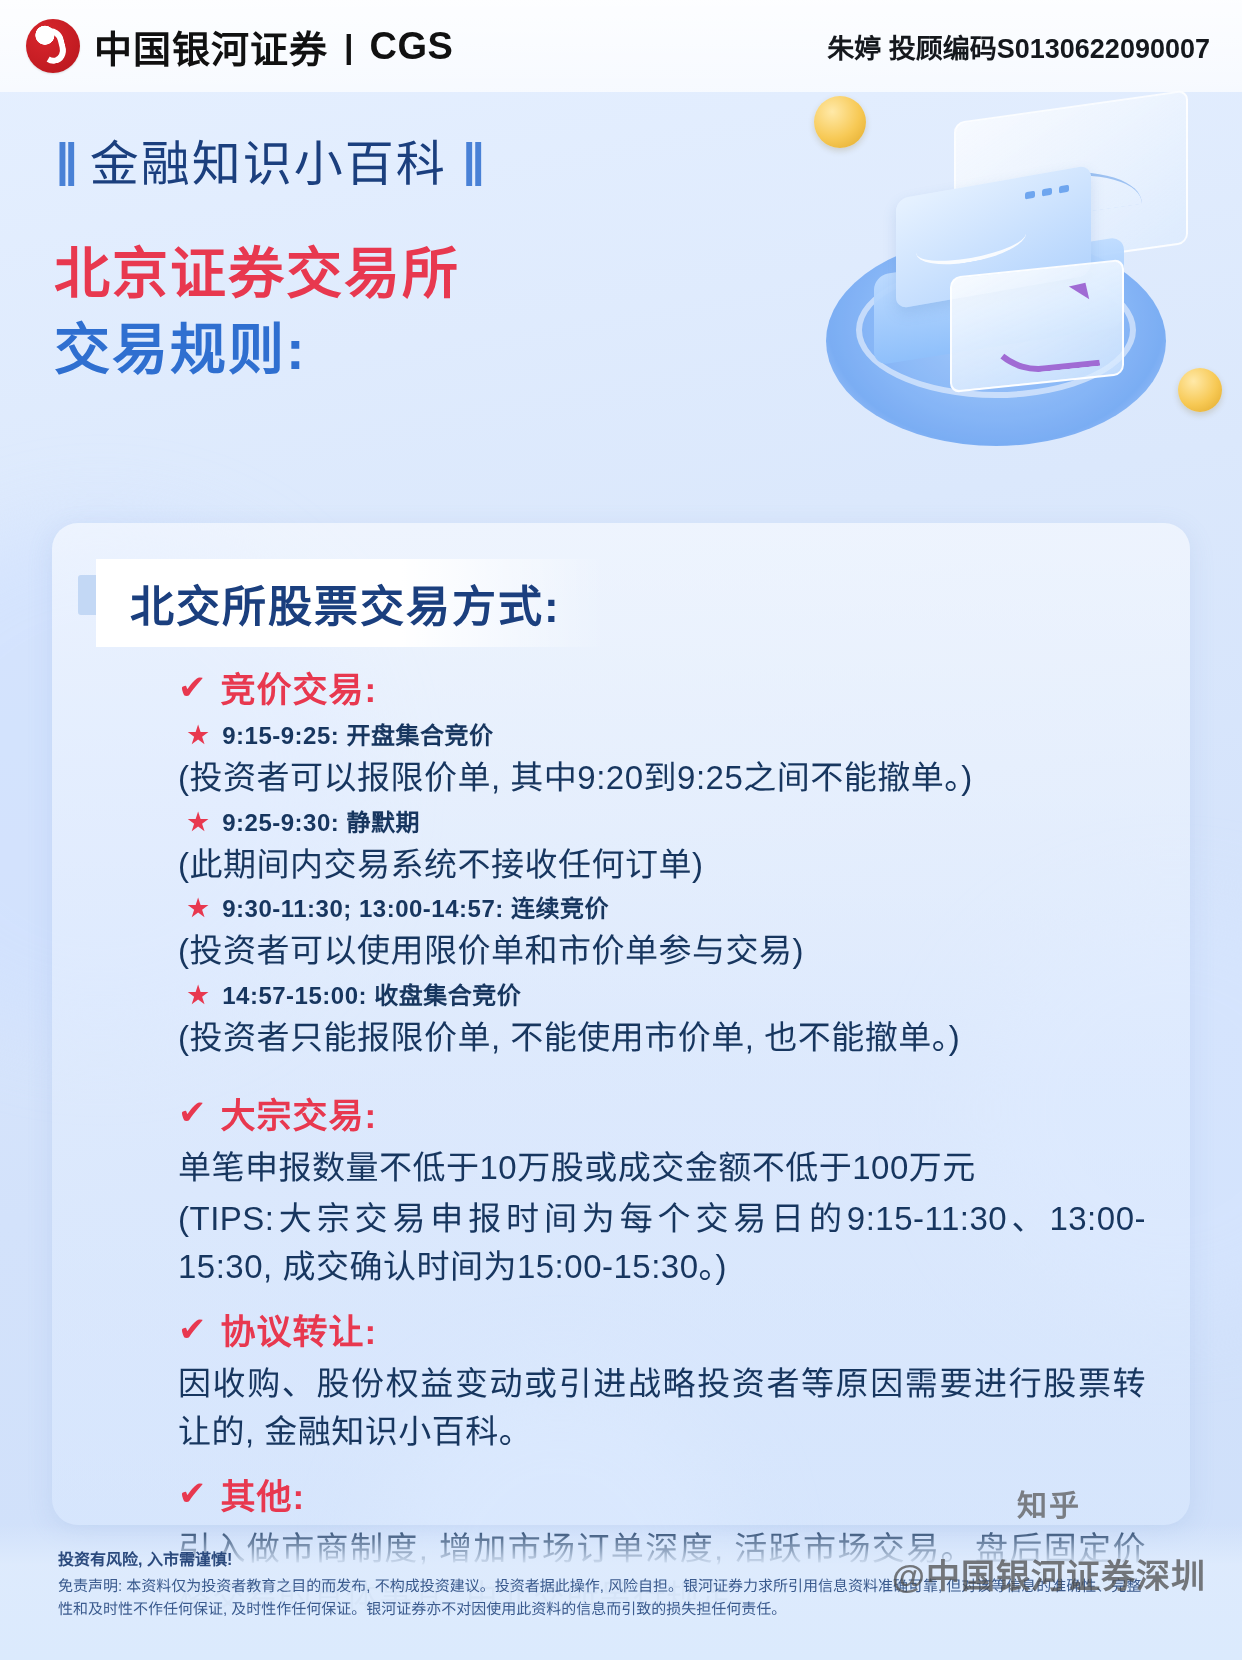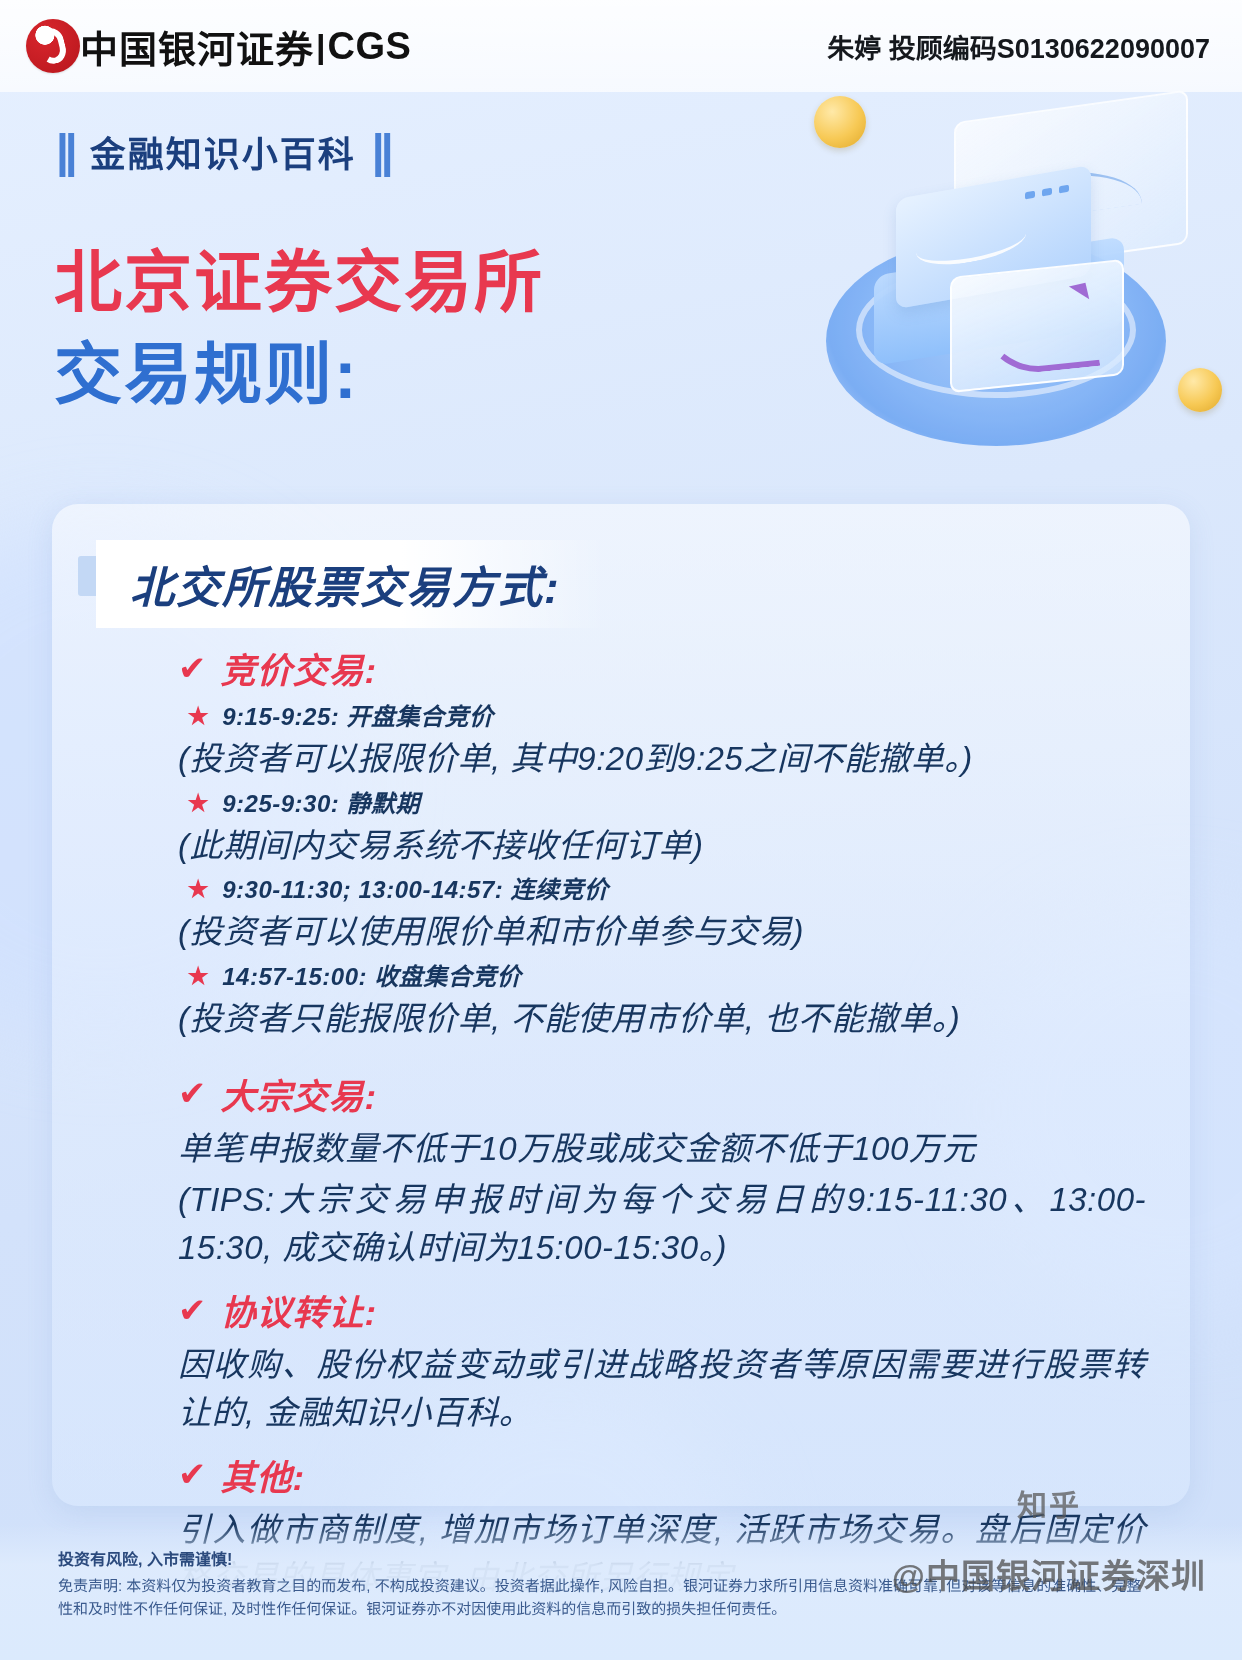--- a/index.html
+++ b/index.html
@@ -40,20 +40,21 @@
     height: 92px;
     display: flex;
     align-items: center;
     padding: 0 26px;
     box-sizing: border-box;
     background: linear-gradient(180deg, rgba(255,255,255,0.92) 0%, rgba(255,255,255,0.70) 100%);
   }
   .brand {
     display: flex;
     align-items: center;
+    gap: 14px;
   }
   .brand-mark {
     width: 54px;
     height: 54px;
     border-radius: 50%;
     background: radial-gradient(circle at 35% 30%, #ffffff 0%, #ffffff 18%, #d2232a 19%, #b7161c 100%);
     position: relative;
     flex: none;
     box-shadow: 0 1px 2px rgba(0,0,0,0.12);
   }
@@ -106,33 +107,33 @@
     gap: 16px;
   }
   .kicker .bars {
     color: #2f6fd0;
     font-size: 46px;
     font-weight: bold;
     letter-spacing: -4px;
     opacity: .85;
   }
   .kicker-text {
-    font-size: 36px;
-    font-weight: bold;
+    font-size: 49px;
+    font-weight: normal;
     color: #1b3f7e;
     letter-spacing: 2px;
   }
   .bigtitle {
     position: absolute;
     top: 236px;
     left: 54px;
     width: 760px;
   }
   .bigtitle .line {
-    font-size: 68px;
+    font-size: 56px;
     line-height: 1.36;
     font-weight: bold;
     letter-spacing: 2px;
     white-space: nowrap;
   }
   .c-red { color: #e8384f; }
   .c-blue { color: #2f6fd0; }
 
   
   .illus {
@@ -241,27 +242,26 @@
     background: radial-gradient(circle at 35% 30%, #ffe9a8 0%, #f7c955 55%, #e0a828 100%);
     box-shadow: 0 3px 6px rgba(120,90,10,.2);
   }
   .coin.c1 { width: 52px; height: 52px; left: 10px; top: 10px; }
   .coin.c2 { width: 44px; height: 44px; right: 2px; top: 282px; }
 
   
   .card {
     position: absolute;
     left: 52px;
-    top: 504px;
+    top: 523px;
     width: 1138px;
     height: 1002px;
     border-radius: 26px;
     background: linear-gradient(180deg, rgba(255,255,255,0.52) 0%, rgba(233,242,255,0.42) 55%, rgba(222,236,255,0.40) 100%);
     box-shadow: 0 6px 26px rgba(110,150,205,.16);
-    font-style: italic;
   }
   .ribbon {
     position: absolute;
     left: 44px;
     top: 36px;
     padding: 12px 44px 12px 34px;
     background: linear-gradient(90deg, #ffffff 0%, #ffffff 60%, rgba(255,255,255,0) 100%);
     font-size: 44px;
     font-weight: bold;
     color: #1b3f7e;

